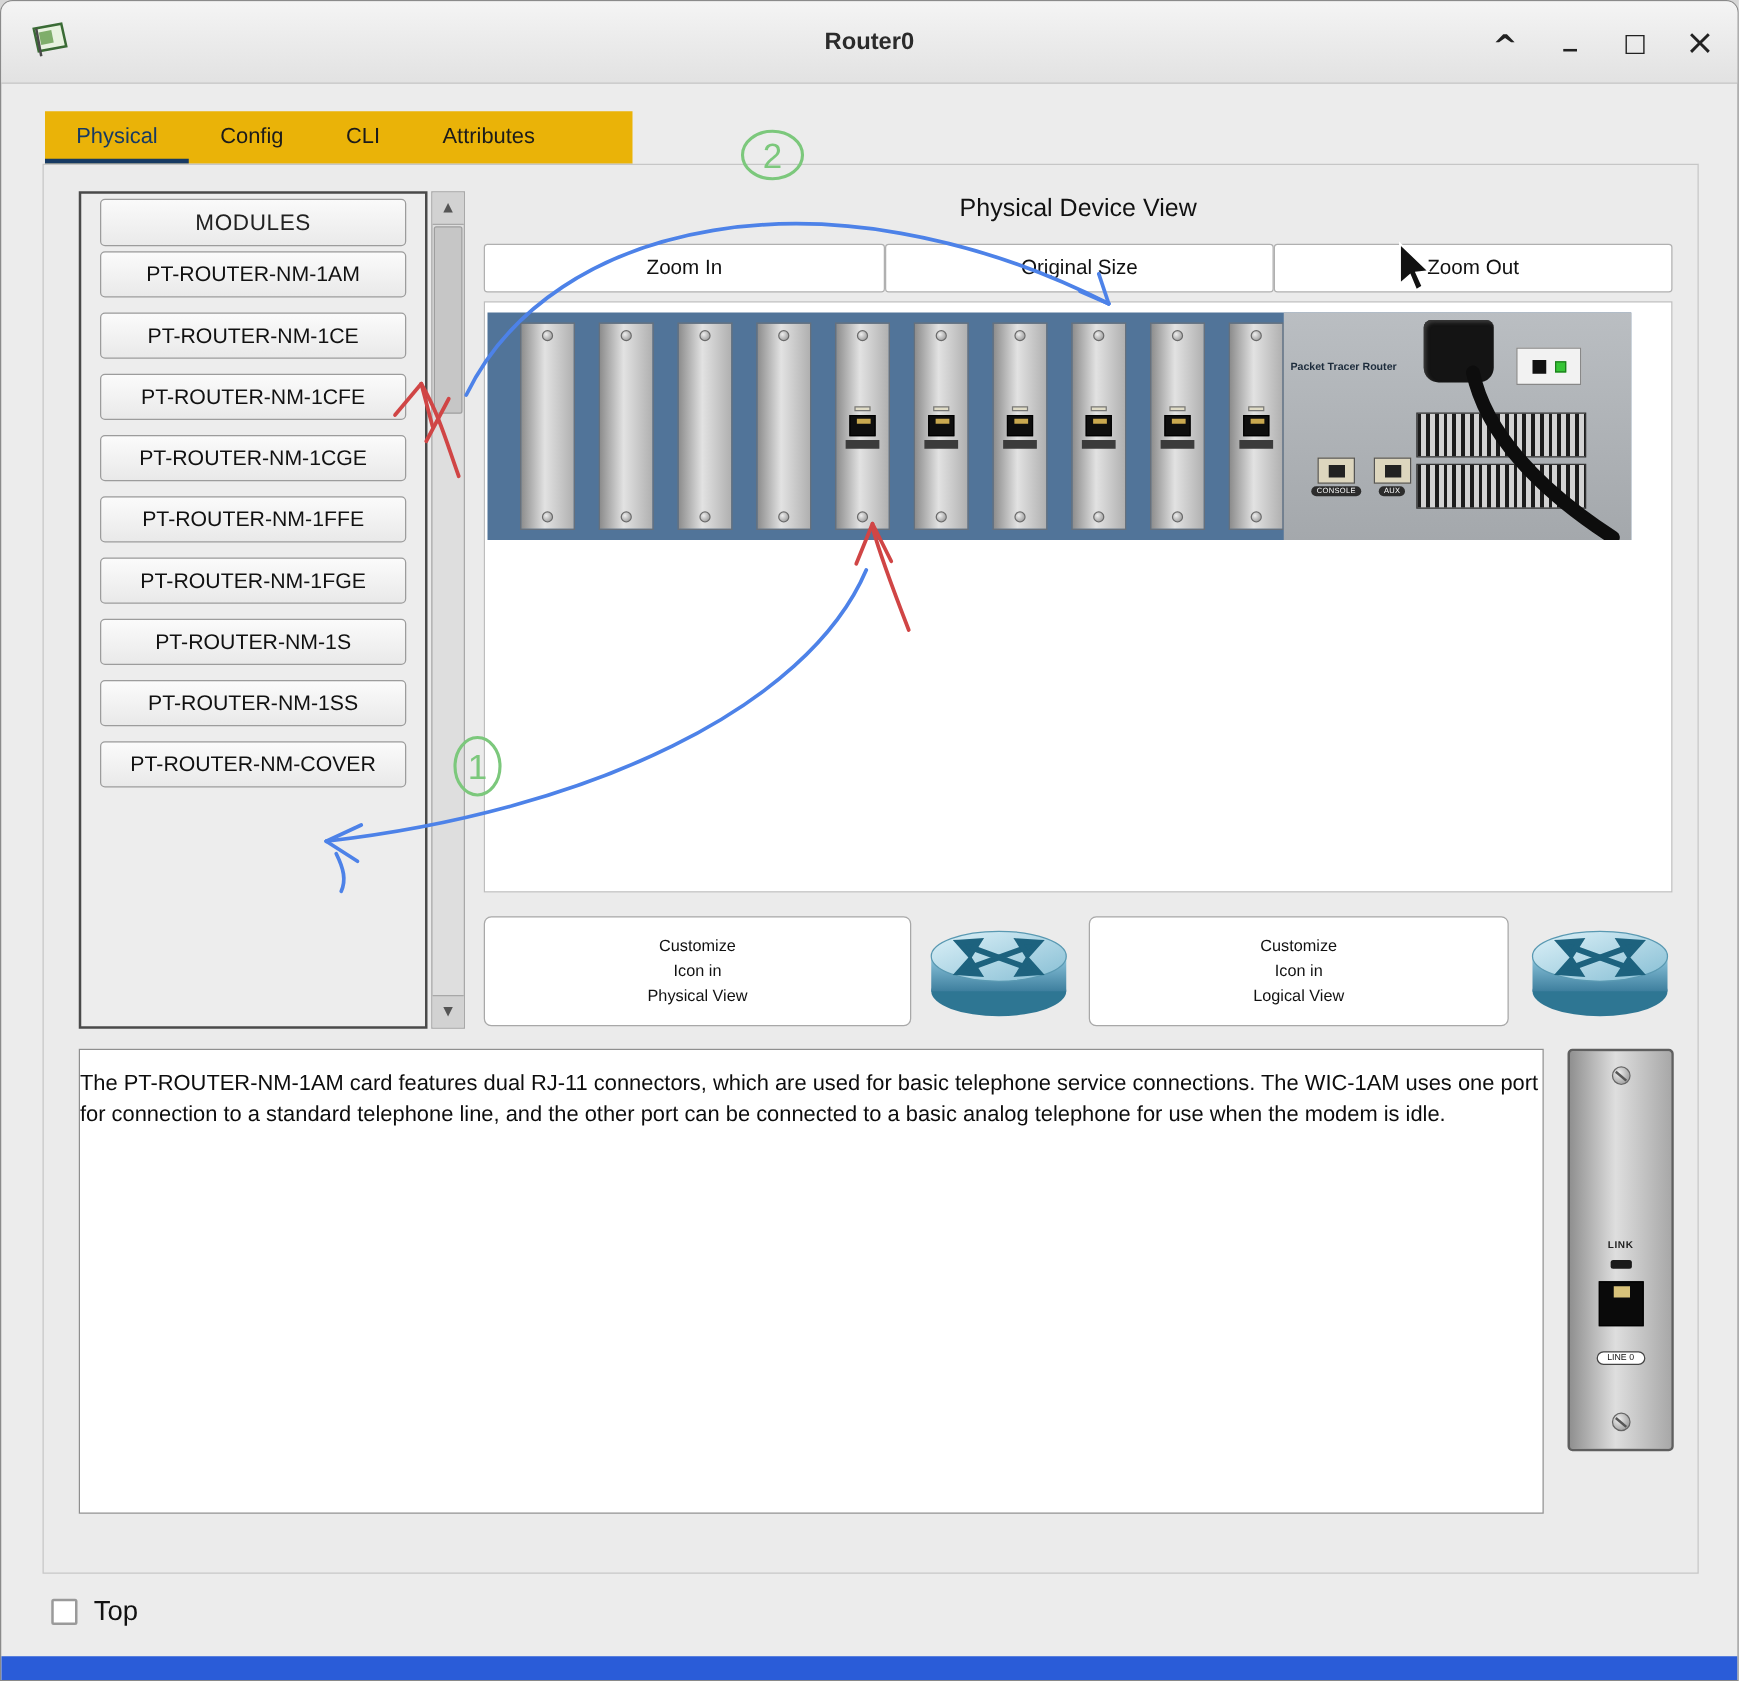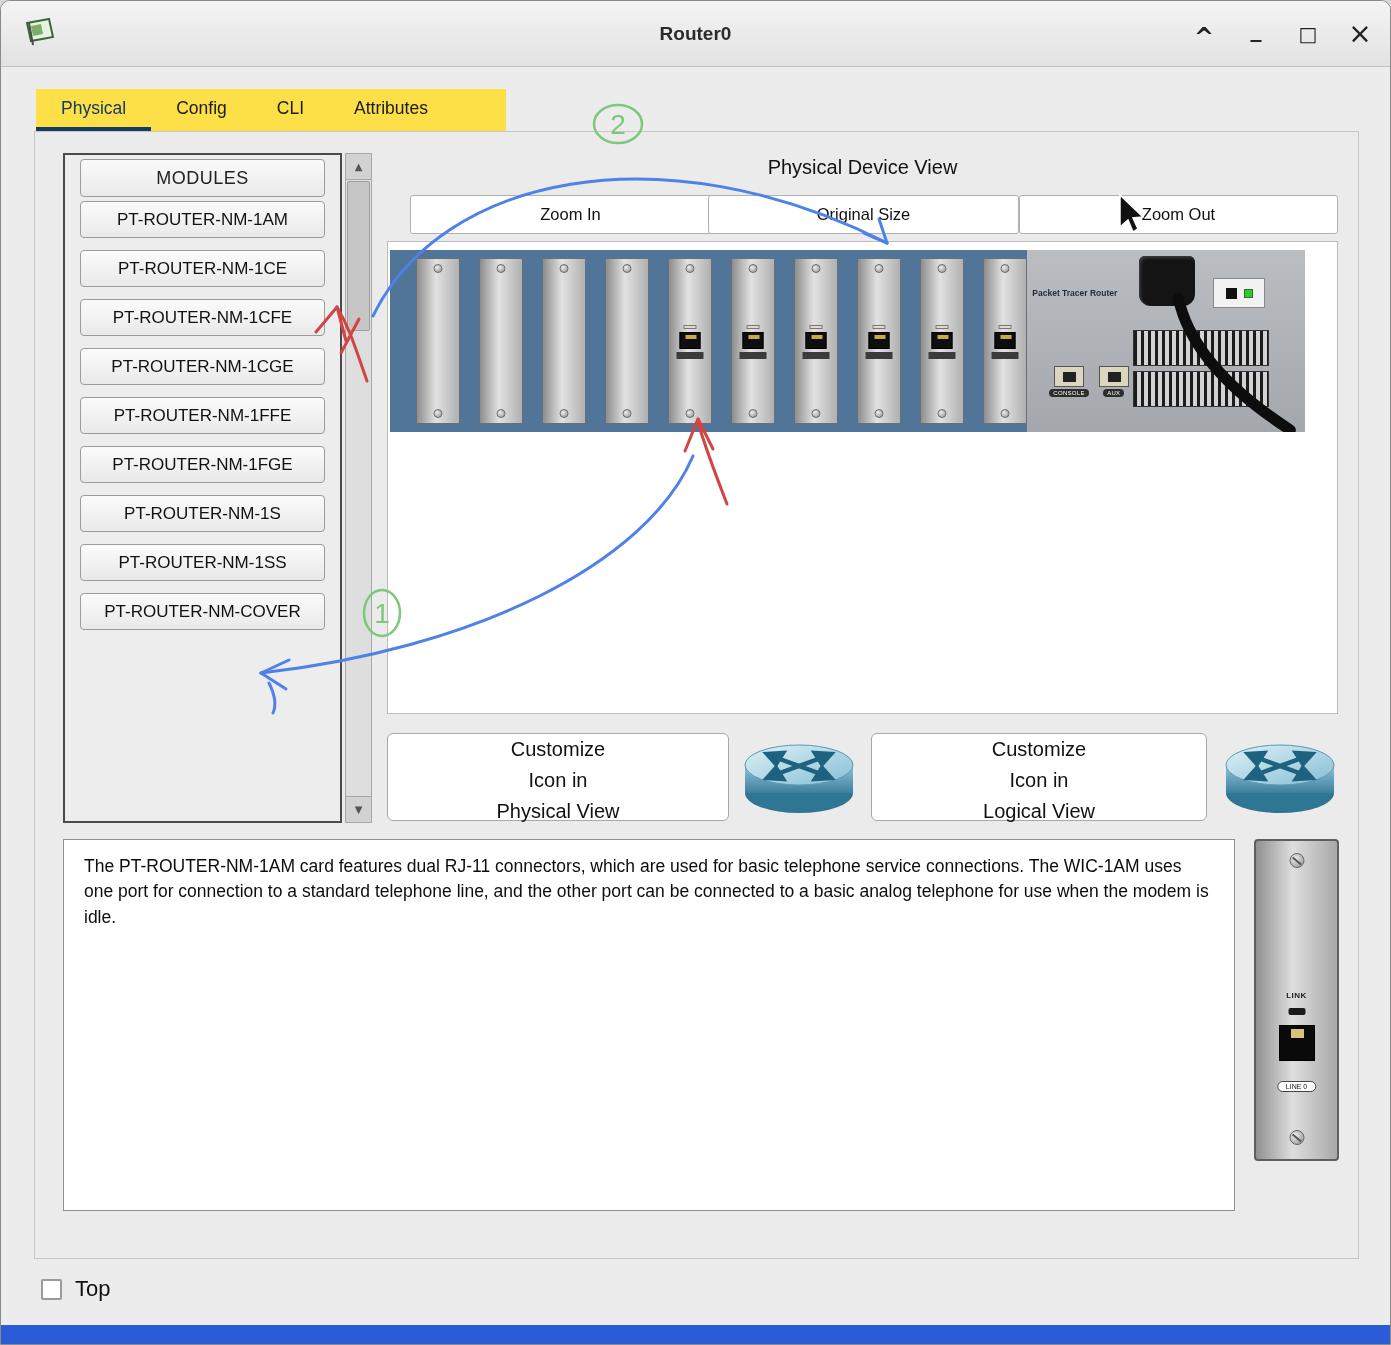--- a/index.html
+++ b/index.html
@@ -39,21 +39,21 @@
     color:#222; cursor:default; width:28px; text-align:center;
     font-family:"DejaVu Sans", sans-serif;
   }
   .win-btn.collapse { font-size:24px; font-weight:bold; transform:translateY(3px); }
   .win-btn.minimize { font-weight:bold; transform:translateY(-4px); }
   .win-btn.maximize { font-size:20px; font-weight:bold; }
   .win-btn.close    { font-size:28px; }
   
   .tabstrip {
     position:absolute; left:35px; top:88px; width:470px; height:43px;
-    background:#fde047; display:flex; border-bottom:1px solid #c6c6c6;
+    background:#eab308; display:flex; border-bottom:1px solid #c6c6c6;
   }
   .tab {
     padding:0 25px; display:flex; align-items:center;
     font-size:17.5px; color:#1b1b1b; border-bottom:4px solid transparent;
   }
   .tab.active { color:#173a63; border-bottom:4px solid #173a63; }
   .content-frame {
     position:absolute; left:33px; top:130px; width:1325px; height:1128px;
     background:#ebebeb; border:1px solid #c6c6c6;
   }
@@ -95,21 +95,21 @@
   
   .pdv-title {
     position:absolute; left:386px; top:155px; width:951px;
     text-align:center; font-size:20px; color:#111;
   }
   .zoom-btn {
     position:absolute; top:194px; height:39px;
     background:#fff; border:1px solid #b0b0b0; border-radius:3px;
     font-size:16.5px; font-family:"Liberation Sans", sans-serif; color:#111;
   }
-  .zoom-in   { left:409px;  width:321px; }
+  .zoom-in   { left:386px;  width:321px; }
   .zoom-orig { left:707px;  width:311px; }
   .zoom-out  { left:1018px; width:319px; }
   .device-box {
     position:absolute; left:386px; top:240px; width:951px; height:473px;
     background:#fff; border:1px solid #bdbdbd;
   }
   .chassis {
     position:absolute; left:2px; top:8px; width:915px; height:182px;
     background:#517499; display:flex;
   }
@@ -156,32 +156,32 @@
     position:absolute; left:106px; width:136px; height:36px;
     background:repeating-linear-gradient(90deg,#1c1c1c 0 3px,#d3d3d3 3px 7px);
     border:1px solid #333;
   }
   .grille.g1 { top:80px; } .grille.g2 { top:121px; }
   .cable-svg { position:absolute; inset:0; width:100%; height:100%; }
   
   .customize-btn {
     position:absolute; top:732px; height:88px;
     background:#fff; border:1px solid #a8a8a8; border-radius:6px;
-    font-size:20px; font-family:"Liberation Sans", sans-serif;
+    font-size:13px; font-family:"Liberation Sans", sans-serif;
     white-space:pre-line; line-height:1.55; color:#111;
   }
   .cust-phys { left:386px; width:342px; }
   .cust-log  { left:870px; width:336px; }
   .router-icon { position:absolute; top:732px; width:116px; height:88px; }
   .ri-1 { left:740px; } .ri-2 { left:1221px; }
   
   .description-box {
     position:absolute; left:62px; top:838px; width:1172px; height:372px;
     background:#fff; border:1px solid #8f8f8f;
-    padding:14px 20px; font-size:17.5px; line-height:1.45; color:#0d0d0d;
+    padding:14px 0; font-size:17.5px; line-height:1.45; color:#0d0d0d;
   }
   .module-preview {
     position:absolute; left:1253px; top:838px; width:85px; height:322px;
     background:linear-gradient(90deg,#909090,#dedede 45%,#a8a8a8);
     border:2px solid #5f5f5f; border-radius:4px;
   }
   .pv-screw {
     position:absolute; left:50%; transform:translateX(-50%);
     width:15px; height:15px; border-radius:50%;
     background:radial-gradient(circle at 35% 35%, #f0f0f0, #8a8a8a);

